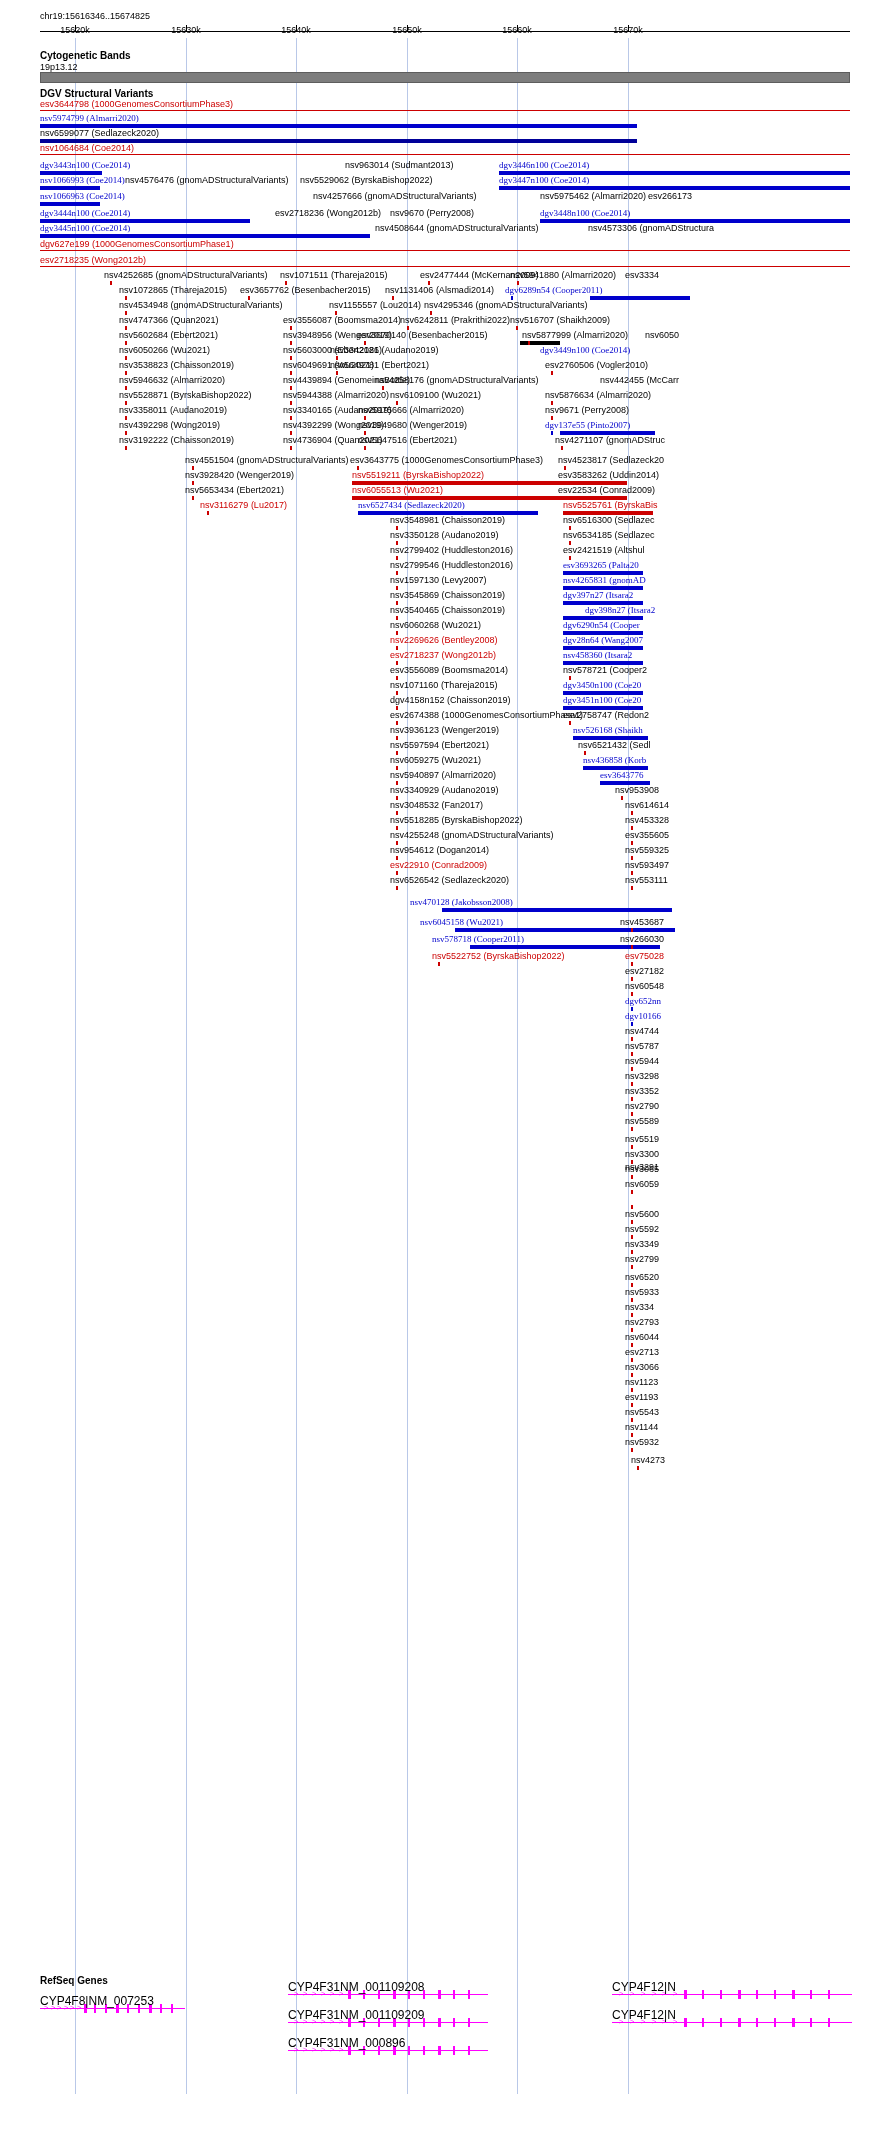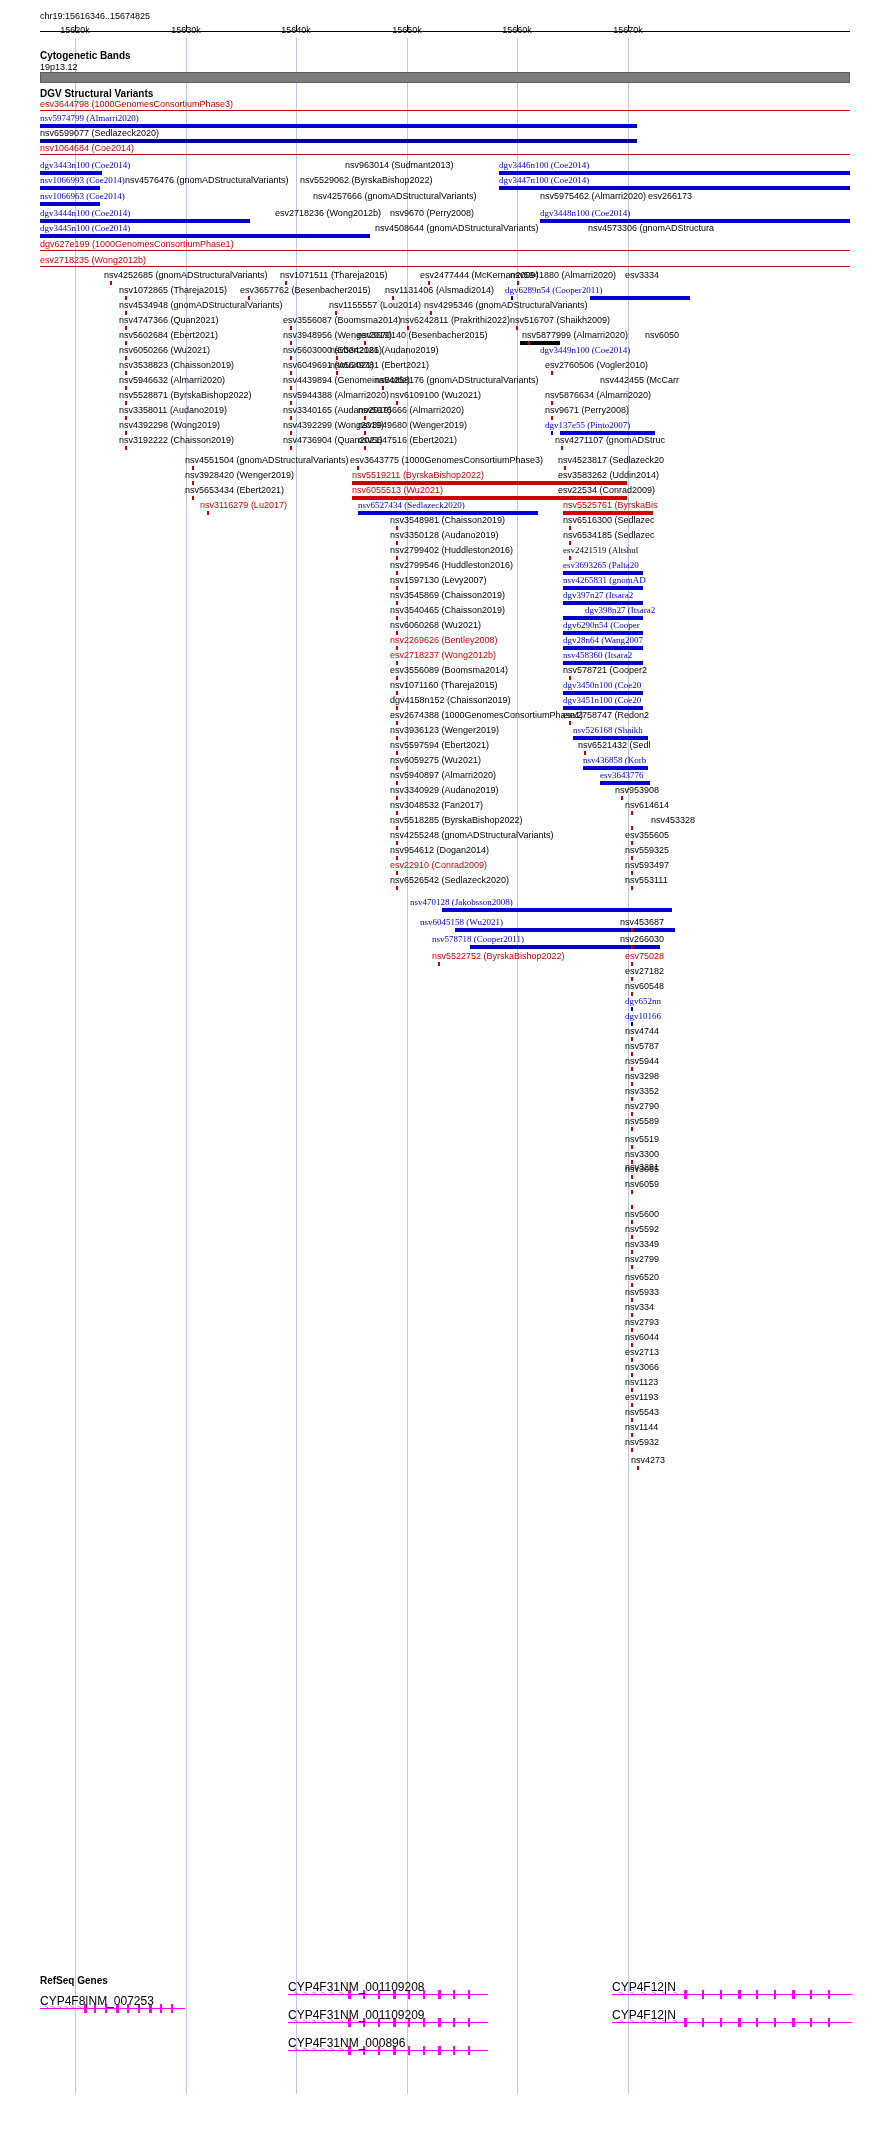--- a/index.html
+++ b/index.html
@@ -243,21 +243,21 @@
       <div class="vlabel c-black" style="left: 390px; top: 516px;">nsv3548981 (Chaisson2019)</div>
       <div class="vtick b-red" style="left: 569px; top: 526px;"></div>
       <div class="vlabel c-black" style="left: 563px; top: 516px;">nsv6516300 (Sedlazec</div>
       <div class="vtick b-red" style="left: 396px; top: 541px;"></div>
       <div class="vlabel c-black" style="left: 390px; top: 531px;">nsv3350128 (Audano2019)</div>
       <div class="vtick b-red" style="left: 569px; top: 541px;"></div>
       <div class="vlabel c-black" style="left: 563px; top: 531px;">nsv6534185 (Sedlazec</div>
       <div class="vtick b-red" style="left: 396px; top: 556px;"></div>
       <div class="vlabel c-black" style="left: 390px; top: 546px;">nsv2799402 (Huddleston2016)</div>
       <div class="vtick b-red" style="left: 569px; top: 556px;"></div>
-      <div class="vlabel c-black" style="left: 563px; top: 546px; font-family: Liberation Serif, serif;">esv2421519 (Altshul</div>
+      <div class="vlabel c-black" style="left: 563px; top: 546px;">esv2421519 (Altshul</div>
       <div class="vtick b-red" style="left: 396px; top: 571px;"></div>
       <div class="vlabel c-black" style="left: 390px; top: 561px;">nsv2799546 (Huddleston2016)</div>
       <div class="vbar b-blue" style="left: 563px; width: 80px; top: 571px;"></div>
       <div class="vlabel c-blue" style="left: 563px; top: 561px;">esv3693265 (Palta20</div>
       <div class="vtick b-red" style="left: 396px; top: 586px;"></div>
       <div class="vlabel c-black" style="left: 390px; top: 576px;">nsv1597130 (Levy2007)</div>
       <div class="vbar b-blue" style="left: 563px; width: 80px; top: 586px;"></div>
       <div class="vlabel c-blue" style="left: 563px; top: 576px;">nsv4265831 (gnomAD</div>
       <div class="vtick b-red" style="left: 396px; top: 601px;"></div>
       <div class="vlabel c-black" style="left: 390px; top: 591px;">nsv3545869 (Chaisson2019)</div>
@@ -315,21 +315,21 @@
       <div class="vlabel c-black" style="left: 390px; top: 786px;">nsv3340929 (Audano2019)</div>
       <div class="vtick b-red" style="left: 621px; top: 796px;"></div>
       <div class="vlabel c-black" style="left: 615px; top: 786px;">nsv953908</div>
       <div class="vtick b-red" style="left: 396px; top: 811px;"></div>
       <div class="vlabel c-black" style="left: 390px; top: 801px;">nsv3048532 (Fan2017)</div>
       <div class="vtick b-red" style="left: 631px; top: 811px;"></div>
       <div class="vlabel c-black" style="left: 625px; top: 801px;">nsv614614</div>
       <div class="vtick b-red" style="left: 396px; top: 826px;"></div>
       <div class="vlabel c-black" style="left: 390px; top: 816px;">nsv5518285 (ByrskaBishop2022)</div>
       <div class="vtick b-red" style="left: 631px; top: 826px;"></div>
-      <div class="vlabel c-black" style="left: 651px; top: 816px;">nsv453328</div>
+      <div class="vlabel c-black" style="left: 625px; top: 816px;">nsv453328</div>
       <div class="vtick b-red" style="left: 396px; top: 841px;"></div>
       <div class="vlabel c-black" style="left: 390px; top: 831px;">nsv4255248 (gnomADStructuralVariants)</div>
       <div class="vtick b-red" style="left: 631px; top: 841px;"></div>
       <div class="vlabel c-black" style="left: 625px; top: 831px;">esv355605</div>
       <div class="vtick b-red" style="left: 396px; top: 856px;"></div>
       <div class="vlabel c-black" style="left: 390px; top: 846px;">nsv954612 (Dogan2014)</div>
       <div class="vtick b-red" style="left: 631px; top: 856px;"></div>
       <div class="vlabel c-black" style="left: 625px; top: 846px;">nsv559325</div>
       <div class="vtick b-red" style="left: 396px; top: 871px;"></div>
       <div class="vlabel c-red" style="left: 390px; top: 861px;">esv22910 (Conrad2009)</div>

